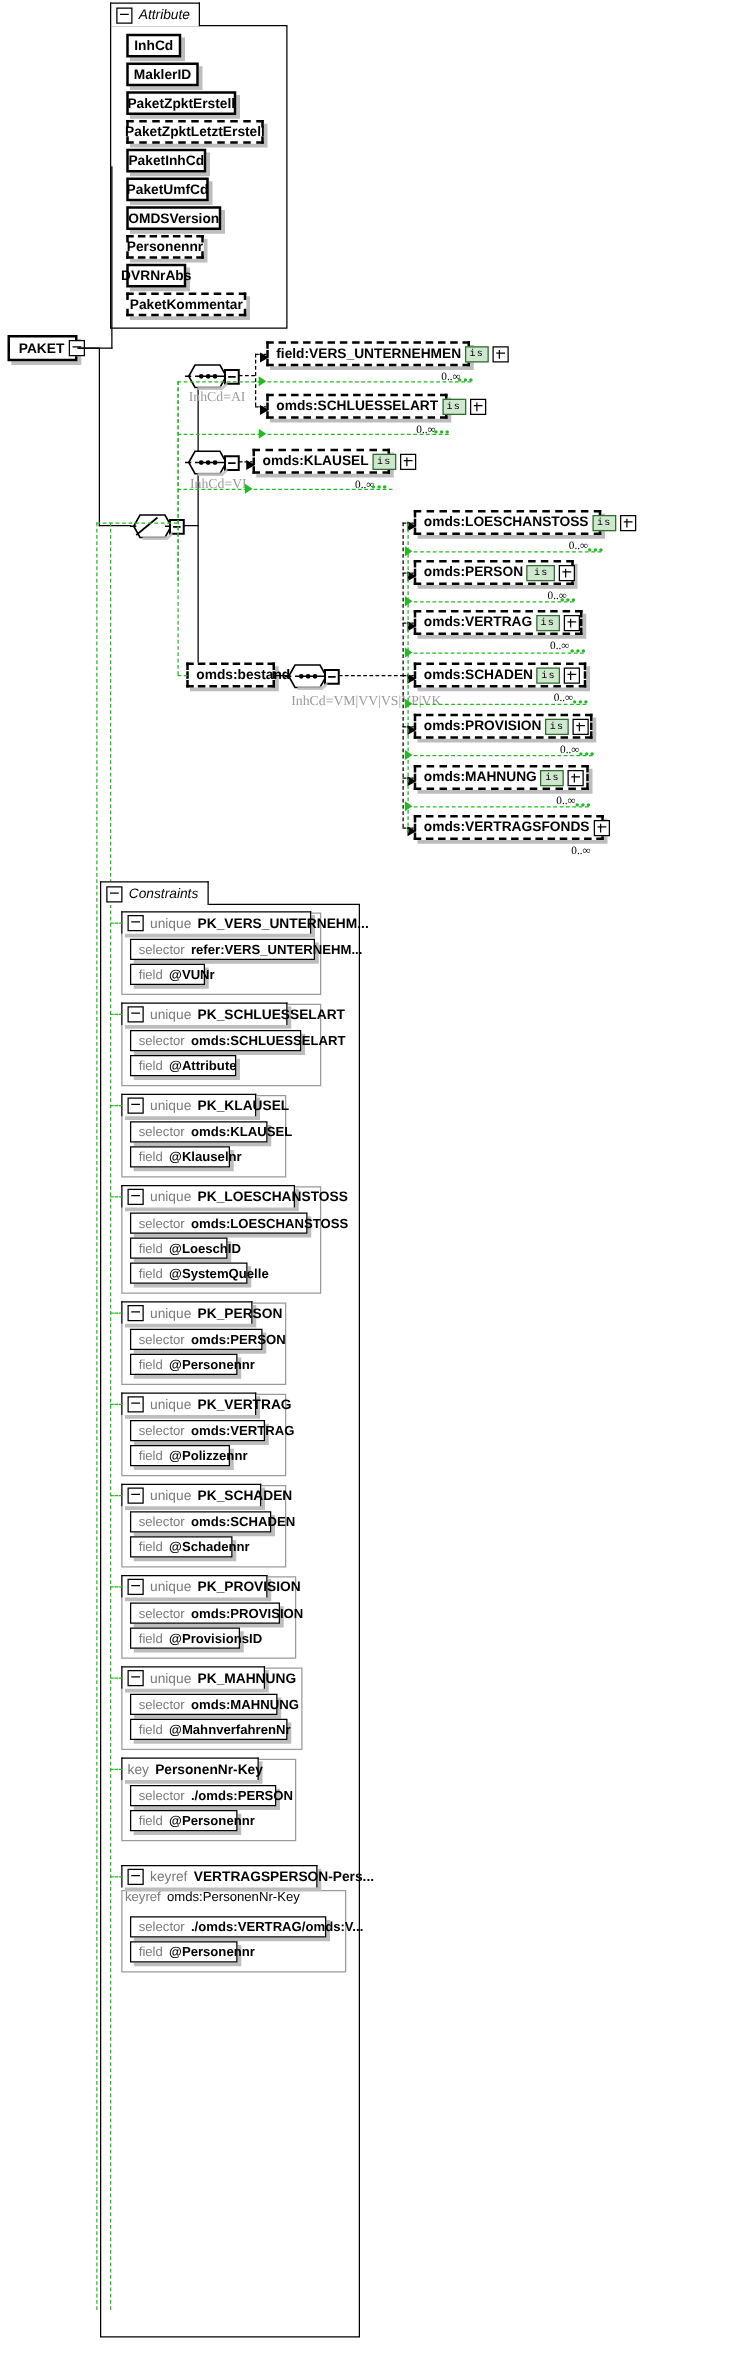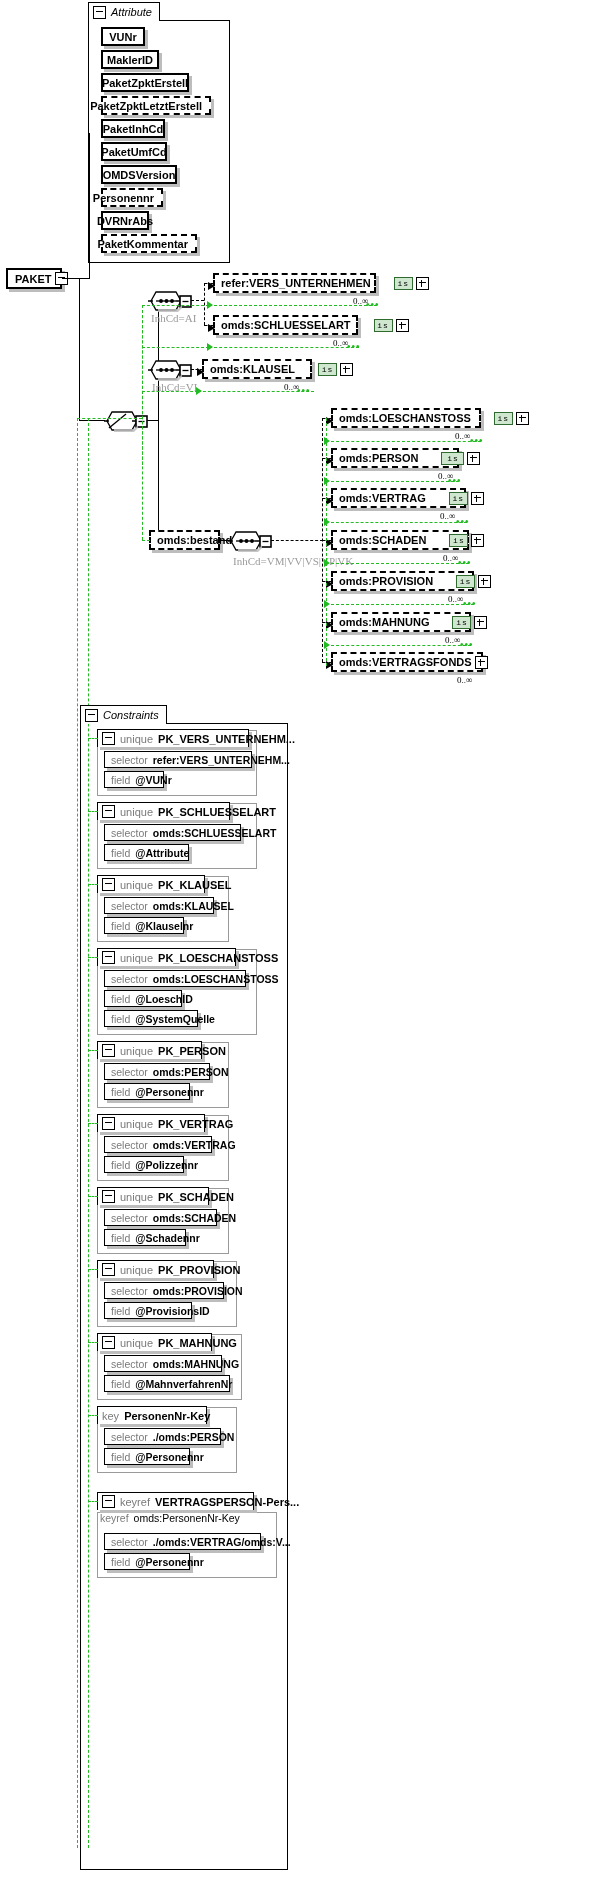--- a/index.html
+++ b/index.html
@@ -3,21 +3,21 @@
 <meta charset="utf-8">
 <style>
   html,body{margin:0;padding:0;background:#fff;}
   body{font-family:"Liberation Sans",sans-serif;-webkit-font-smoothing:none;}
   #page{position:relative;width:604px;height:1889px;overflow:hidden;background:#fff;}
 
   
   .box{position:absolute;background:#fff;border:2px solid #000;box-sizing:border-box;
        font-weight:bold;font-size:11px;color:#000;display:flex;align-items:center;
        justify-content:center;white-space:nowrap;box-shadow:3px 3px 0 0 #bdbdbd;}
-  .box.dashed{border-style:dashed;justify-content:flex-end;}
+  .box.dashed{border-style:dashed;}
 
   
   .attr{height:19px;padding:0 7px;}
 
   
   .frame{position:absolute;border:1px solid #000;box-sizing:border-box;background:transparent;}
   .frame-tab{position:absolute;height:19px;border:1px solid #000;border-bottom:none;
              background:#fff;box-sizing:border-box;display:flex;align-items:center;
              gap:5px;padding:0 7px 0 4px;font-style:italic;font-size:11px;color:#000;}
   .minus{width:11px;height:11px;border:1px solid #000;background:#fff;position:relative;flex:none;}
@@ -26,21 +26,21 @@
   .plusbtn::before{content:"";position:absolute;left:2px;right:2px;top:4px;height:1px;background:#000;}
   .plusbtn::after{content:"";position:absolute;top:2px;bottom:2px;left:4px;width:1px;background:#000;}
 
   
   .elem{position:absolute;height:20px;border:2px dashed #000;background:#fff;box-sizing:border-box;
         display:flex;align-items:center;padding:0 3px 0 6px;gap:3px;
         box-shadow:3px 3px 0 0 #bdbdbd;}
   .elem .lbl{font-weight:bold;font-size:11px;color:#000;white-space:nowrap;}
   .badge{display:inline-flex;align-items:center;justify-content:center;height:11px;min-width:15px;
          border:1px solid #2f6b2f;background:#cfe7cf;color:#000;font-size:8px;
-         font-family:"Liberation Mono",monospace;letter-spacing:1px;padding:0 1px;line-height:11px;flex:none;margin-left:20px;}
+         font-family:"Liberation Mono",monospace;letter-spacing:1px;padding:0 1px;line-height:11px;flex:none;}
   .badge.wide{min-width:19px;}
   .arrowin{position:absolute;left:-7px;top:7px;width:0;height:0;
            border-top:4px solid transparent;border-bottom:4px solid transparent;border-left:7px solid #000;}
   .occ{position:absolute;font-size:9px;color:#000;font-family:"Liberation Serif",serif;}
 
   
   .comp{position:absolute;width:44px;height:22px;}
   .comp svg{display:block;}
   .complabel{position:absolute;font-size:11px;color:#9b9b9b;font-family:"Liberation Serif",serif;white-space:nowrap;}
 
@@ -84,21 +84,21 @@
 
 <div id="page">
 
   <div class="frame" style="left:88px;top:20px;width:142px;height:243px;"></div>
   <div class="frame-tab" style="left:88px;top:2px;">
     <span class="minus"></span>
     <span>Attribute</span>
   </div>
 
   <div class="box attr" style="left:101px;top:27px;width:44px;">
-      <span>VUNr</span>
+      <span>InhCd</span>
     </div>
   <div class="box attr" style="left:101px;top:50px;width:58px;">
       <span>MaklerID</span>
     </div>
   <div class="box attr" style="left:101px;top:73px;width:88px;">
       <span>PaketZpktErstell</span>
     </div>
   <div class="box attr dashed" style="left:101px;top:96px;width:110px;">
       <span>PaketZpktLetztErstell</span>
     </div>
@@ -162,21 +162,21 @@
   </div>
   <div class="complabel" style="left:151px;top:312px;">InhCd=AI</div>
 
   <div class="dl h" style="left:191px;top:300px;width:13px;"></div>
   <div class="dl v" style="left:204px;top:283px;height:42px;"></div>
   <div class="dl h" style="left:204px;top:283px;width:10px;"></div>
   <div class="dl h" style="left:204px;top:325px;width:10px;"></div>
 
   <div class="elem" style="left:213px;top:273px;width:163px;">
     <span class="arrowin"></span>
-    <span class="lbl">refer:VERS_UNTERNEHMEN</span>
+    <span class="lbl">field:VERS_UNTERNEHMEN</span>
     <span class="badge">is</span>
     <span class="plusbtn"></span>
   </div>
   <div class="occ" style="left:353px;top:296px;">0..∞</div>
 
   <div class="elem" style="left:213px;top:315px;width:145px;">
     <span class="arrowin"></span>
     <span class="lbl">omds:SCHLUESSELART</span>
     <span class="badge">is</span>
     <span class="plusbtn"></span>

